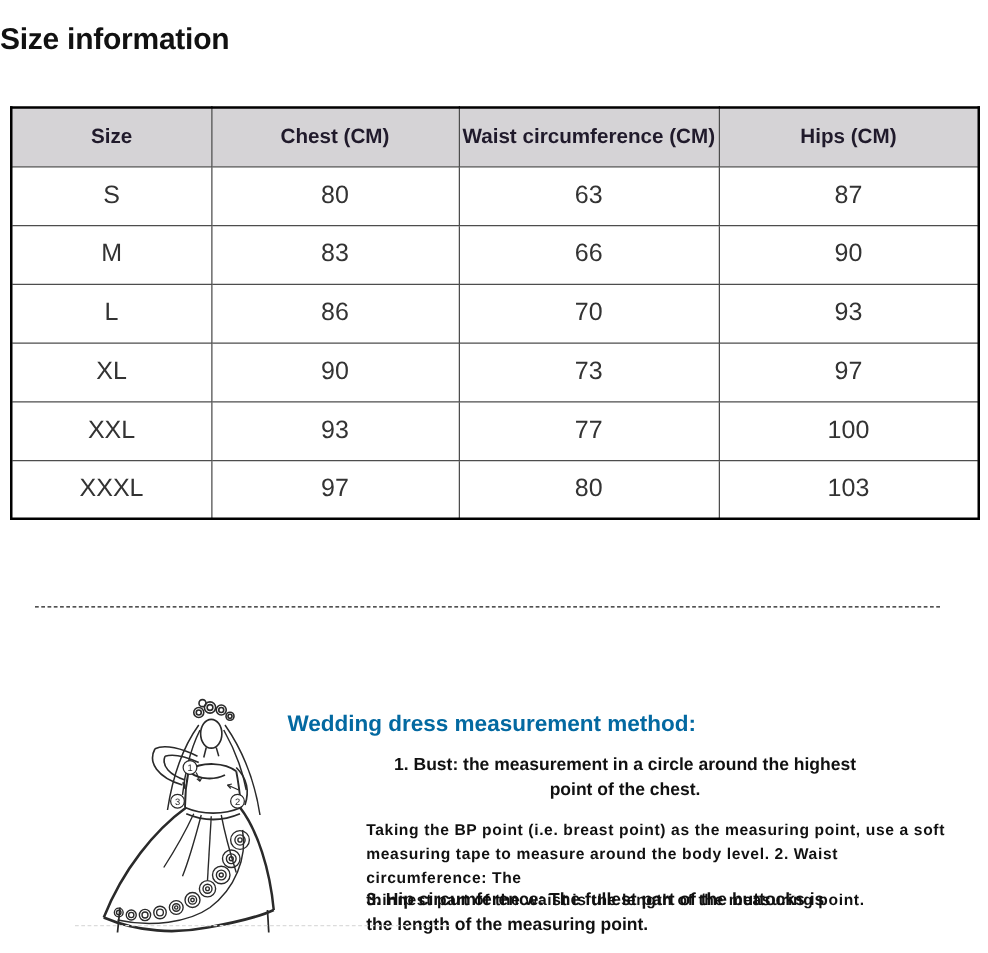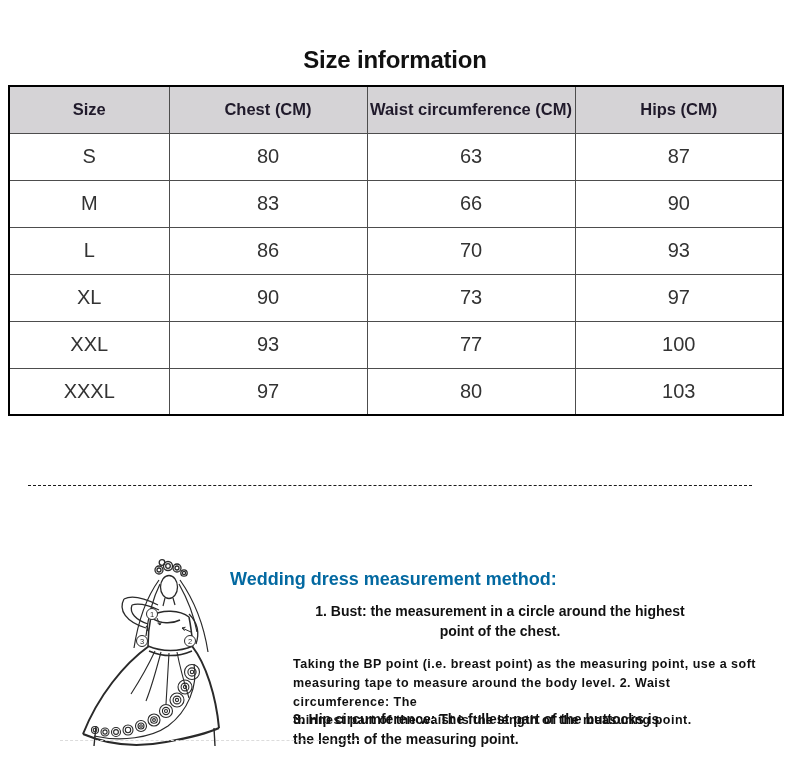--- a/index.html
+++ b/index.html
@@ -8,26 +8,24 @@
   .page {
     position: relative;
     width: 790px;
     height: 762px;
     background: #ffffff;
     overflow: hidden;
   }
   .page-title {
     position: absolute;
     top: 18px; left: 0; width: 100%;
-    text-align: center;
     font-size: 24px;
     font-weight: bold;
     color: #111111;
     letter-spacing: -0.2px;
-    margin-top: 28px;
   }
   .table-wrap {
     position: absolute;
     left: 8px; top: 85px;
     width: 641px;
   }
   table.size-table {
     width: 774px;
     border-collapse: collapse;
     table-layout: fixed;

